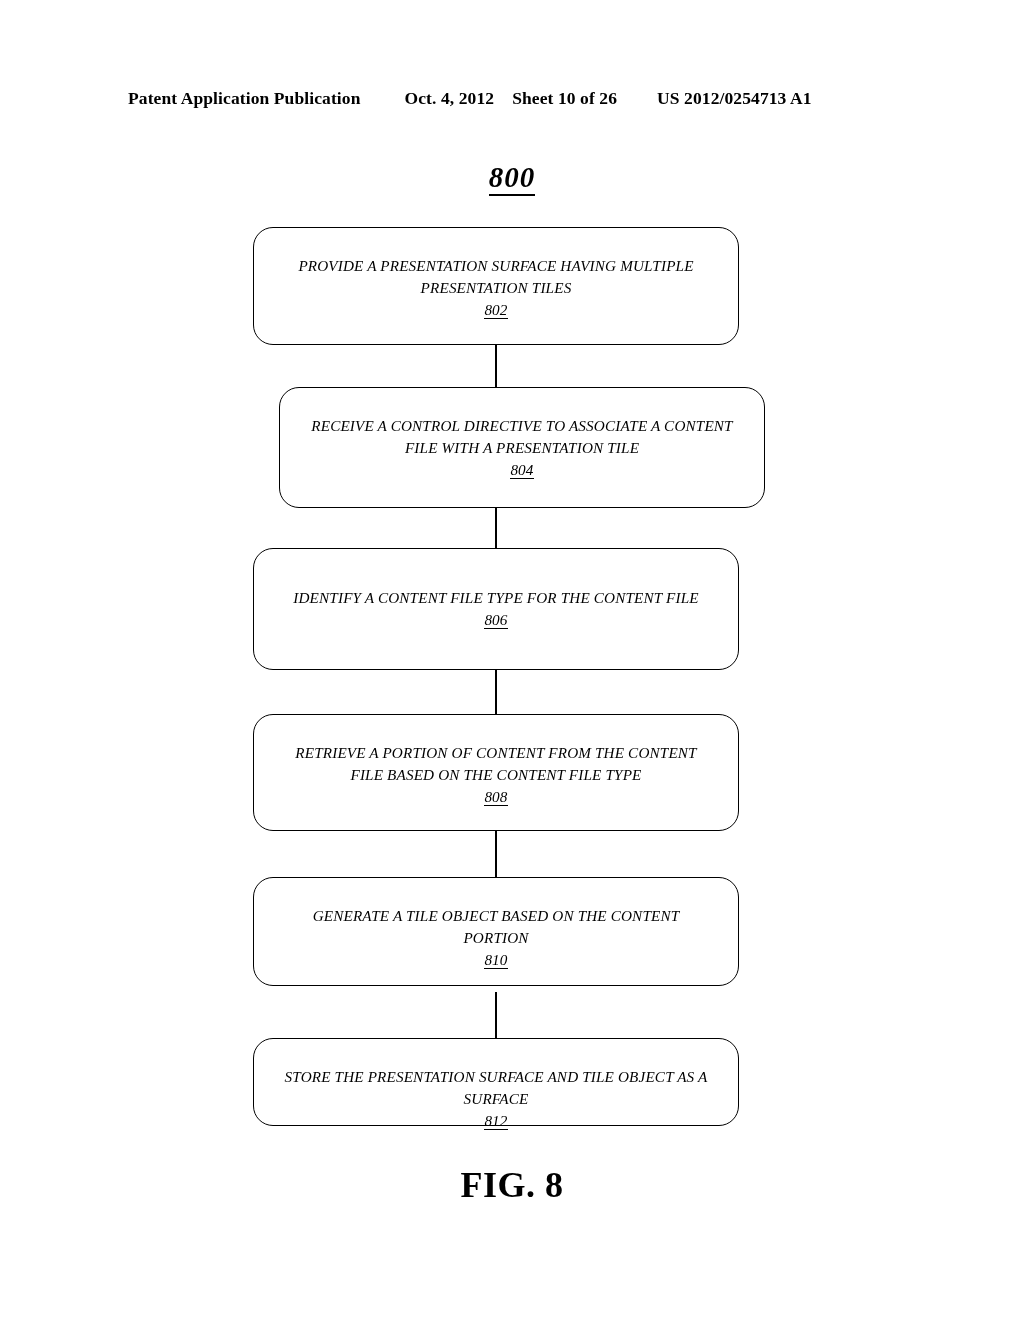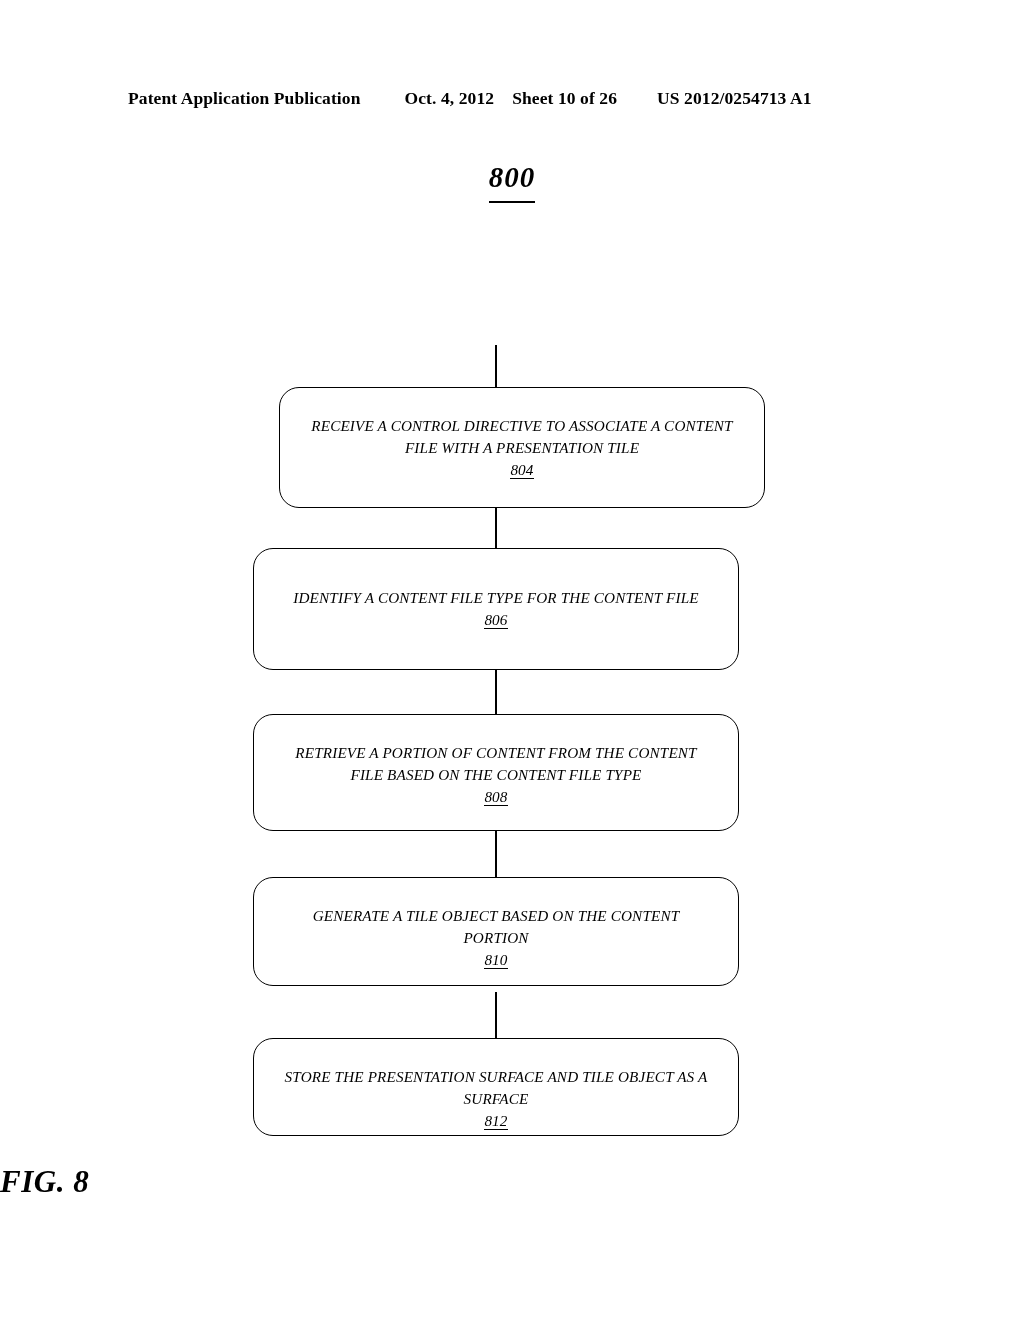--- a/index.html
+++ b/index.html
@@ -46,21 +46,21 @@
     left: 0;
     width: 1024px;
     text-align: center;
     font-size: 29px;
     font-weight: bold;
     font-style: italic;
     letter-spacing: 1px;
   }
   .fig-ref span {
     border-bottom: 2.2px solid #000;
-    padding-bottom: 8px;
+    padding-bottom: 1px;
   }
 
   
   .flow {
     position: absolute;
     top: 0;
     left: 0;
     width: 1024px;
     height: 1320px;
   }
@@ -106,23 +106,23 @@
     width: 1.6px;
     background: #000000;
   }
 
   
   .fig-caption {
     position: absolute;
     top: 1164px;
     left: 0;
     width: 1024px;
-    font-size: 31px;
+    text-align: center;
+    font-size: 36px;
     font-weight: bold;
-    font-style: italic;
     letter-spacing: 0.5px;
   }
 </style>
 </head>
 <body>
 
 <div class="page-header">
   <span class="hdr-pub">Patent Application Publication</span>
   <span class="hdr-gap-a"></span>
   <span class="hdr-date">Oct. 4, 2012</span>
@@ -131,20 +131,27 @@
   <span class="hdr-gap-c"></span>
   <span class="hdr-docnum">US 2012/0254713 A1</span>
 </div>
 
 <div class="fig-ref">
   <span>800</span>
 </div>
 
 <div class="flow">
 
+  <div class="node" style="top:227px;height:118px;">
+    <div class="node-text">
+      <span class="ln">PROVIDE A PRESENTATION SURFACE HAVING MULTIPLE</span>
+      <span class="ln">PRESENTATION TILES</span>
+      <span class="node-ref"><u>802</u></span>
+    </div>
+  </div>
 
   <div class="connector" style="top:345px;height:42px;"></div>
 
   <div class="node" style="top:387px;height:121px;margin-left:26px;">
     <div class="node-text">
       <span class="ln">RECEIVE A CONTROL DIRECTIVE TO ASSOCIATE A CONTENT</span>
       <span class="ln">FILE WITH A PRESENTATION TILE</span>
       <span class="node-ref"><u>804</u></span>
     </div>
   </div>
@@ -173,21 +180,21 @@
   <div class="node" style="top:877px;height:109px;">
     <div class="node-text">
       <span class="ln">GENERATE A TILE OBJECT BASED ON THE CONTENT</span>
       <span class="ln">PORTION</span>
       <span class="node-ref"><u>810</u></span>
     </div>
   </div>
 
   <div class="connector" style="top:992px;height:46px;"></div>
 
-  <div class="node" style="top:1038px;height:98px;">
+  <div class="node" style="top:1038px;height:88px;">
     <div class="node-text">
       <span class="ln">STORE THE PRESENTATION SURFACE AND TILE OBJECT AS A</span>
       <span class="ln">SURFACE</span>
       <span class="node-ref"><u>812</u></span>
     </div>
   </div>
 
 </div>
 
 <div class="fig-caption">FIG. 8</div>

